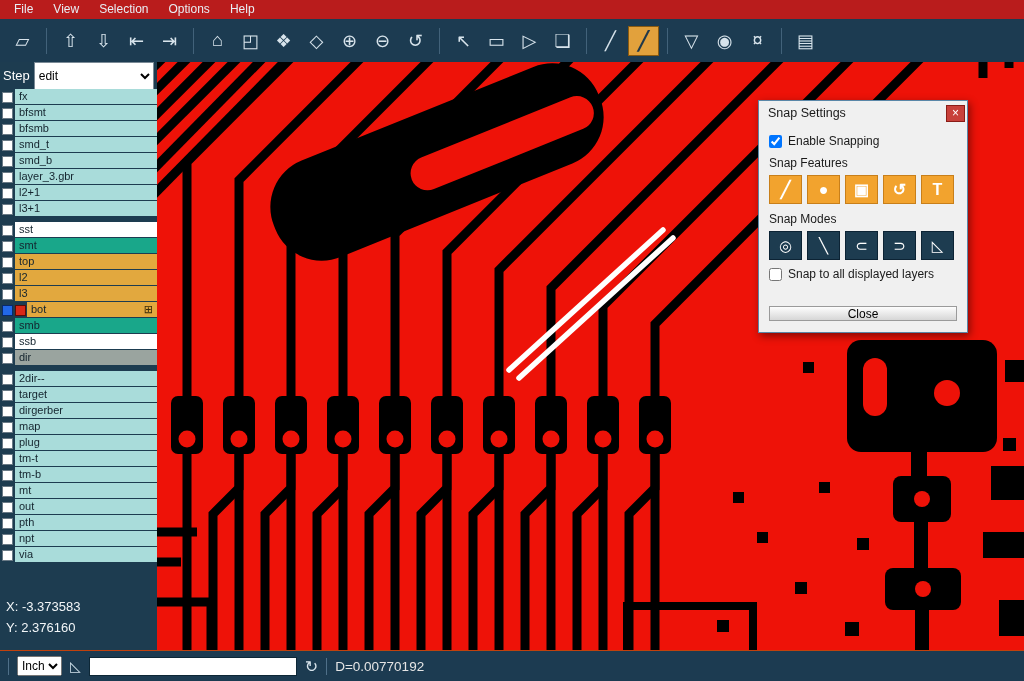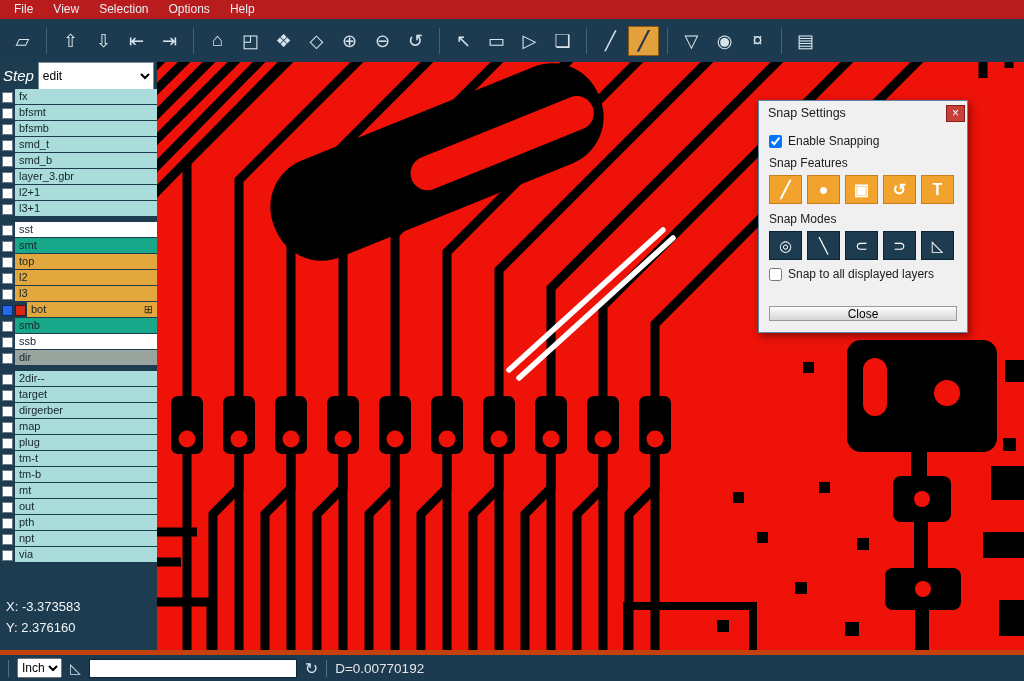--- a/index.html
+++ b/index.html
@@ -14,21 +14,21 @@
   .toolbar { height:43px; background:#1c3b51; display:flex; align-items:center; padding:0 6px; }
   .tbtn { width:31px; height:30px; display:flex; align-items:center; justify-content:center;
           color:#d8e4ec; font-size:18px; border:1px solid transparent; margin:0 1px; }
   .tbtn.active { background:#e2a13c; color:#20384a; border:1px solid #8a5a10; font-weight:bold; }
   .tsep { width:1px; height:26px; background:#42627a; margin:0 7px; }
 
   
   .main { display:flex; height:588px; }
   .sidepanel { width:157px; background:#1d3c50; display:flex; flex-direction:column; flex:none; }
   .steprow { height:27px; display:flex; align-items:center; gap:4px; padding:0 3px; }
-  .steprow label { color:#ffffff; font-size:15px;font-style:italic; }
+  .steprow label { color:#ffffff; font-size:13px; }
   .steprow select { flex:1; height:28px; font-size:12px; border:1px solid #7a8a96; background:#fff; }
 
   .layerlist { display:flex; flex-direction:column; }
   .lrow { height:16px; display:flex; align-items:stretch; }
   .lchk { width:15px; flex:none; display:flex; align-items:center; justify-content:center; }
   .lchk::before { content:""; width:9px; height:9px; background:#ffffff; border:1px solid #6a7a86; }
   .lchk.on::before { background:#2268e8; border-color:#0a2a6a; }
   .lred { width:11px; height:11px; background:#d82818; border:1px solid #5a0c06; align-self:center; margin-right:1px; flex:none; }
   .lname { flex:1; font-size:11px; line-height:15px; padding:0 4px; color:#14242e;
            border-bottom:1px solid #1d3c50; display:flex; align-items:center; white-space:nowrap; overflow:hidden; }
@@ -56,21 +56,21 @@
   .sec-label { font-size:12px; color:#1a1a1a; margin:8px 0 5px; }
   .btnrow { display:flex; gap:5px; }
   .fbtn { width:33px; height:29px; background:#f2a32e; border:1px solid #c87f1a; color:#ffffff;
           font-size:16px; display:flex; align-items:center; justify-content:center; font-weight:bold; }
   .mbtn { width:33px; height:29px; background:#1d3c50; border:1px solid #0c2334; color:#ffffff;
           font-size:15px; display:flex; align-items:center; justify-content:center; }
   .close-btn { margin-top:18px; width:100%; height:15px; background:linear-gradient(#fdfdfd,#d6d6d6);
                border:1px solid #9a9a9a; font-size:12px; font-family:"Liberation Sans",sans-serif; }
 
   
-  .statusbar { height:31px; background:#1c3b51; border-top:5px solid #c2410c; display:flex;
+  .statusbar { height:31px; background:#1c3b51; border-top:1px solid #c2410c; display:flex;
                align-items:center; gap:8px; padding:0 8px; }
   .ssep { width:1px; height:17px; background:#4f7089; flex:none; }
   .statusbar select { height:20px; font-size:12px; }
   .angle-ic { color:#cfe0ea; font-size:14px; }
   .statusbar input { width:208px; height:19px; border:1px solid #0d2736; font-size:12px; padding:0 4px; }
   .refresh-ic { color:#d8e4ec; font-size:16px; }
   .dist { color:#e5e5e5; font-size:13.5px; }
 </style>
 </head>
 <body>

